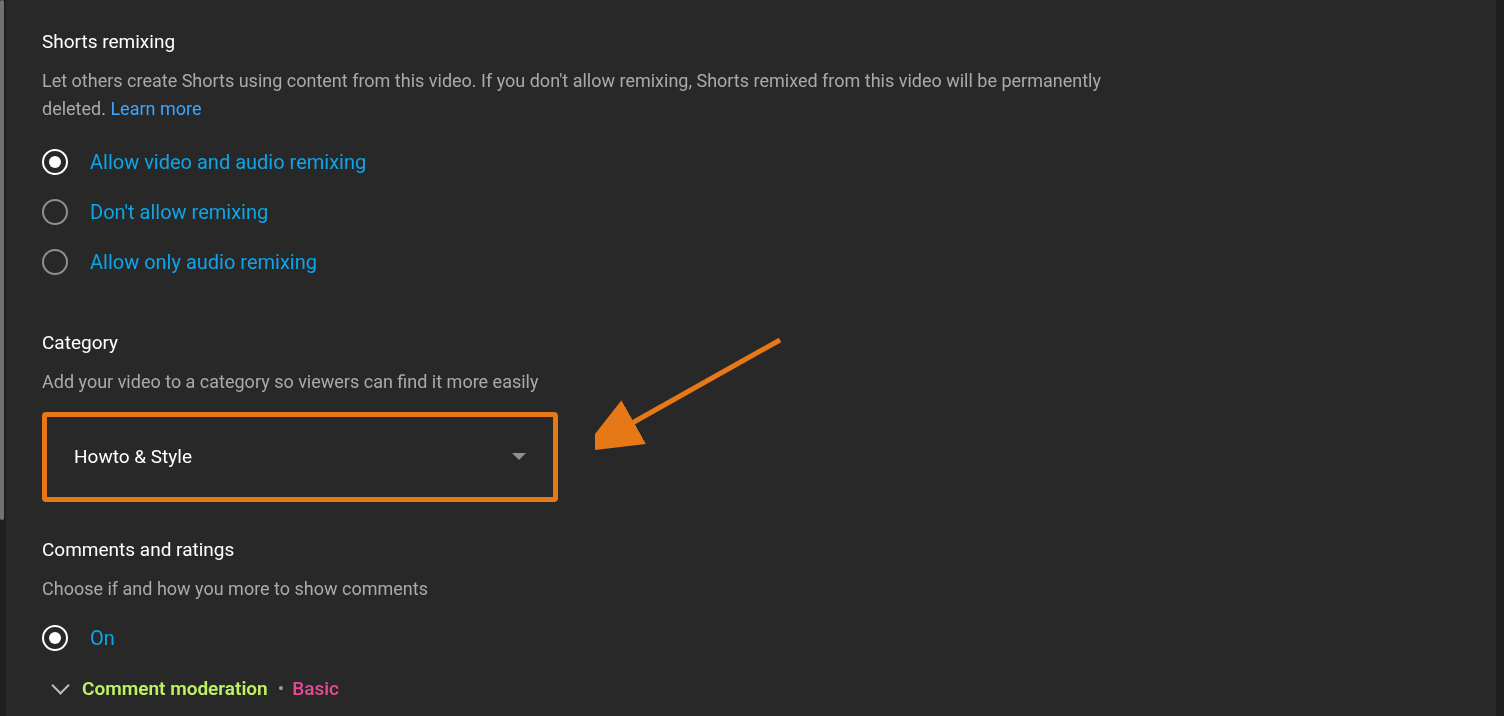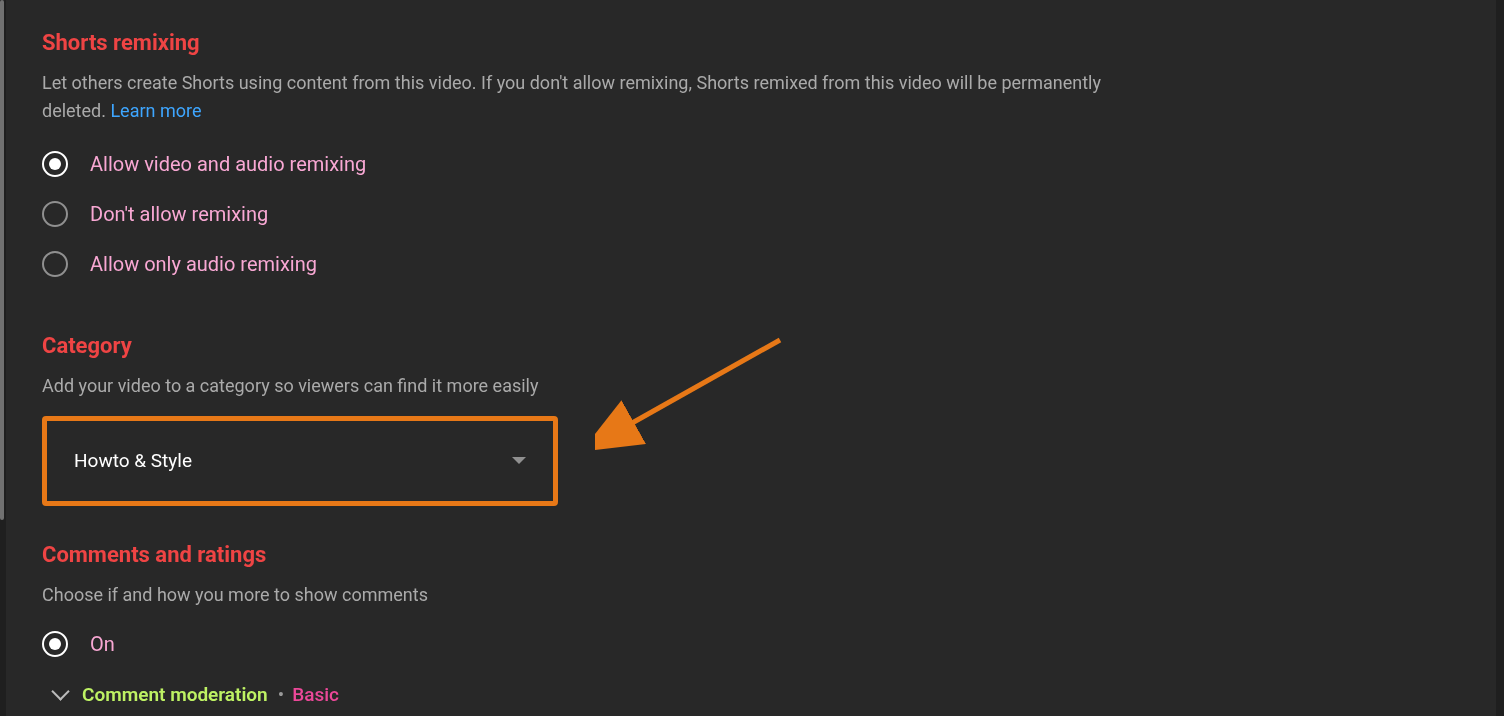--- a/index.html
+++ b/index.html
@@ -28,23 +28,23 @@
   .scrollbar-track {
     position: absolute;
     left: 0;
     top: 0;
     width: 4px;
     height: 520px;
     background: #717171;
     border-radius: 2px;
   }
   .section-title {
-    font-size: 22px;
-    font-weight: 700;
-    color: #ef4444;
+    font-size: 19px;
+    font-weight: 400;
+    color: #ffffff;
     margin-bottom: 14px;
   }
   .section-desc {
     font-size: 18px;
     color: #aaa;
     line-height: 1.55;
     margin-bottom: 26px;
     max-width: 1100px;
   }
   .link {
@@ -77,21 +77,21 @@
     border-color: #fff;
   }
   .radio-inner {
     width: 12px;
     height: 12px;
     border-radius: 50%;
     background: #fff;
   }
   .radio-label {
     font-size: 20px;
-    color: #f9a8d4;
+    color: #0ea5e9;
   }
   .category-section {
     margin-bottom: 36px;
   }
   .dropdown-highlight {
     border: 5px solid #e77817;
     border-radius: 4px;
     width: 516px;
     padding: 9px;
     margin-top: 2px;

